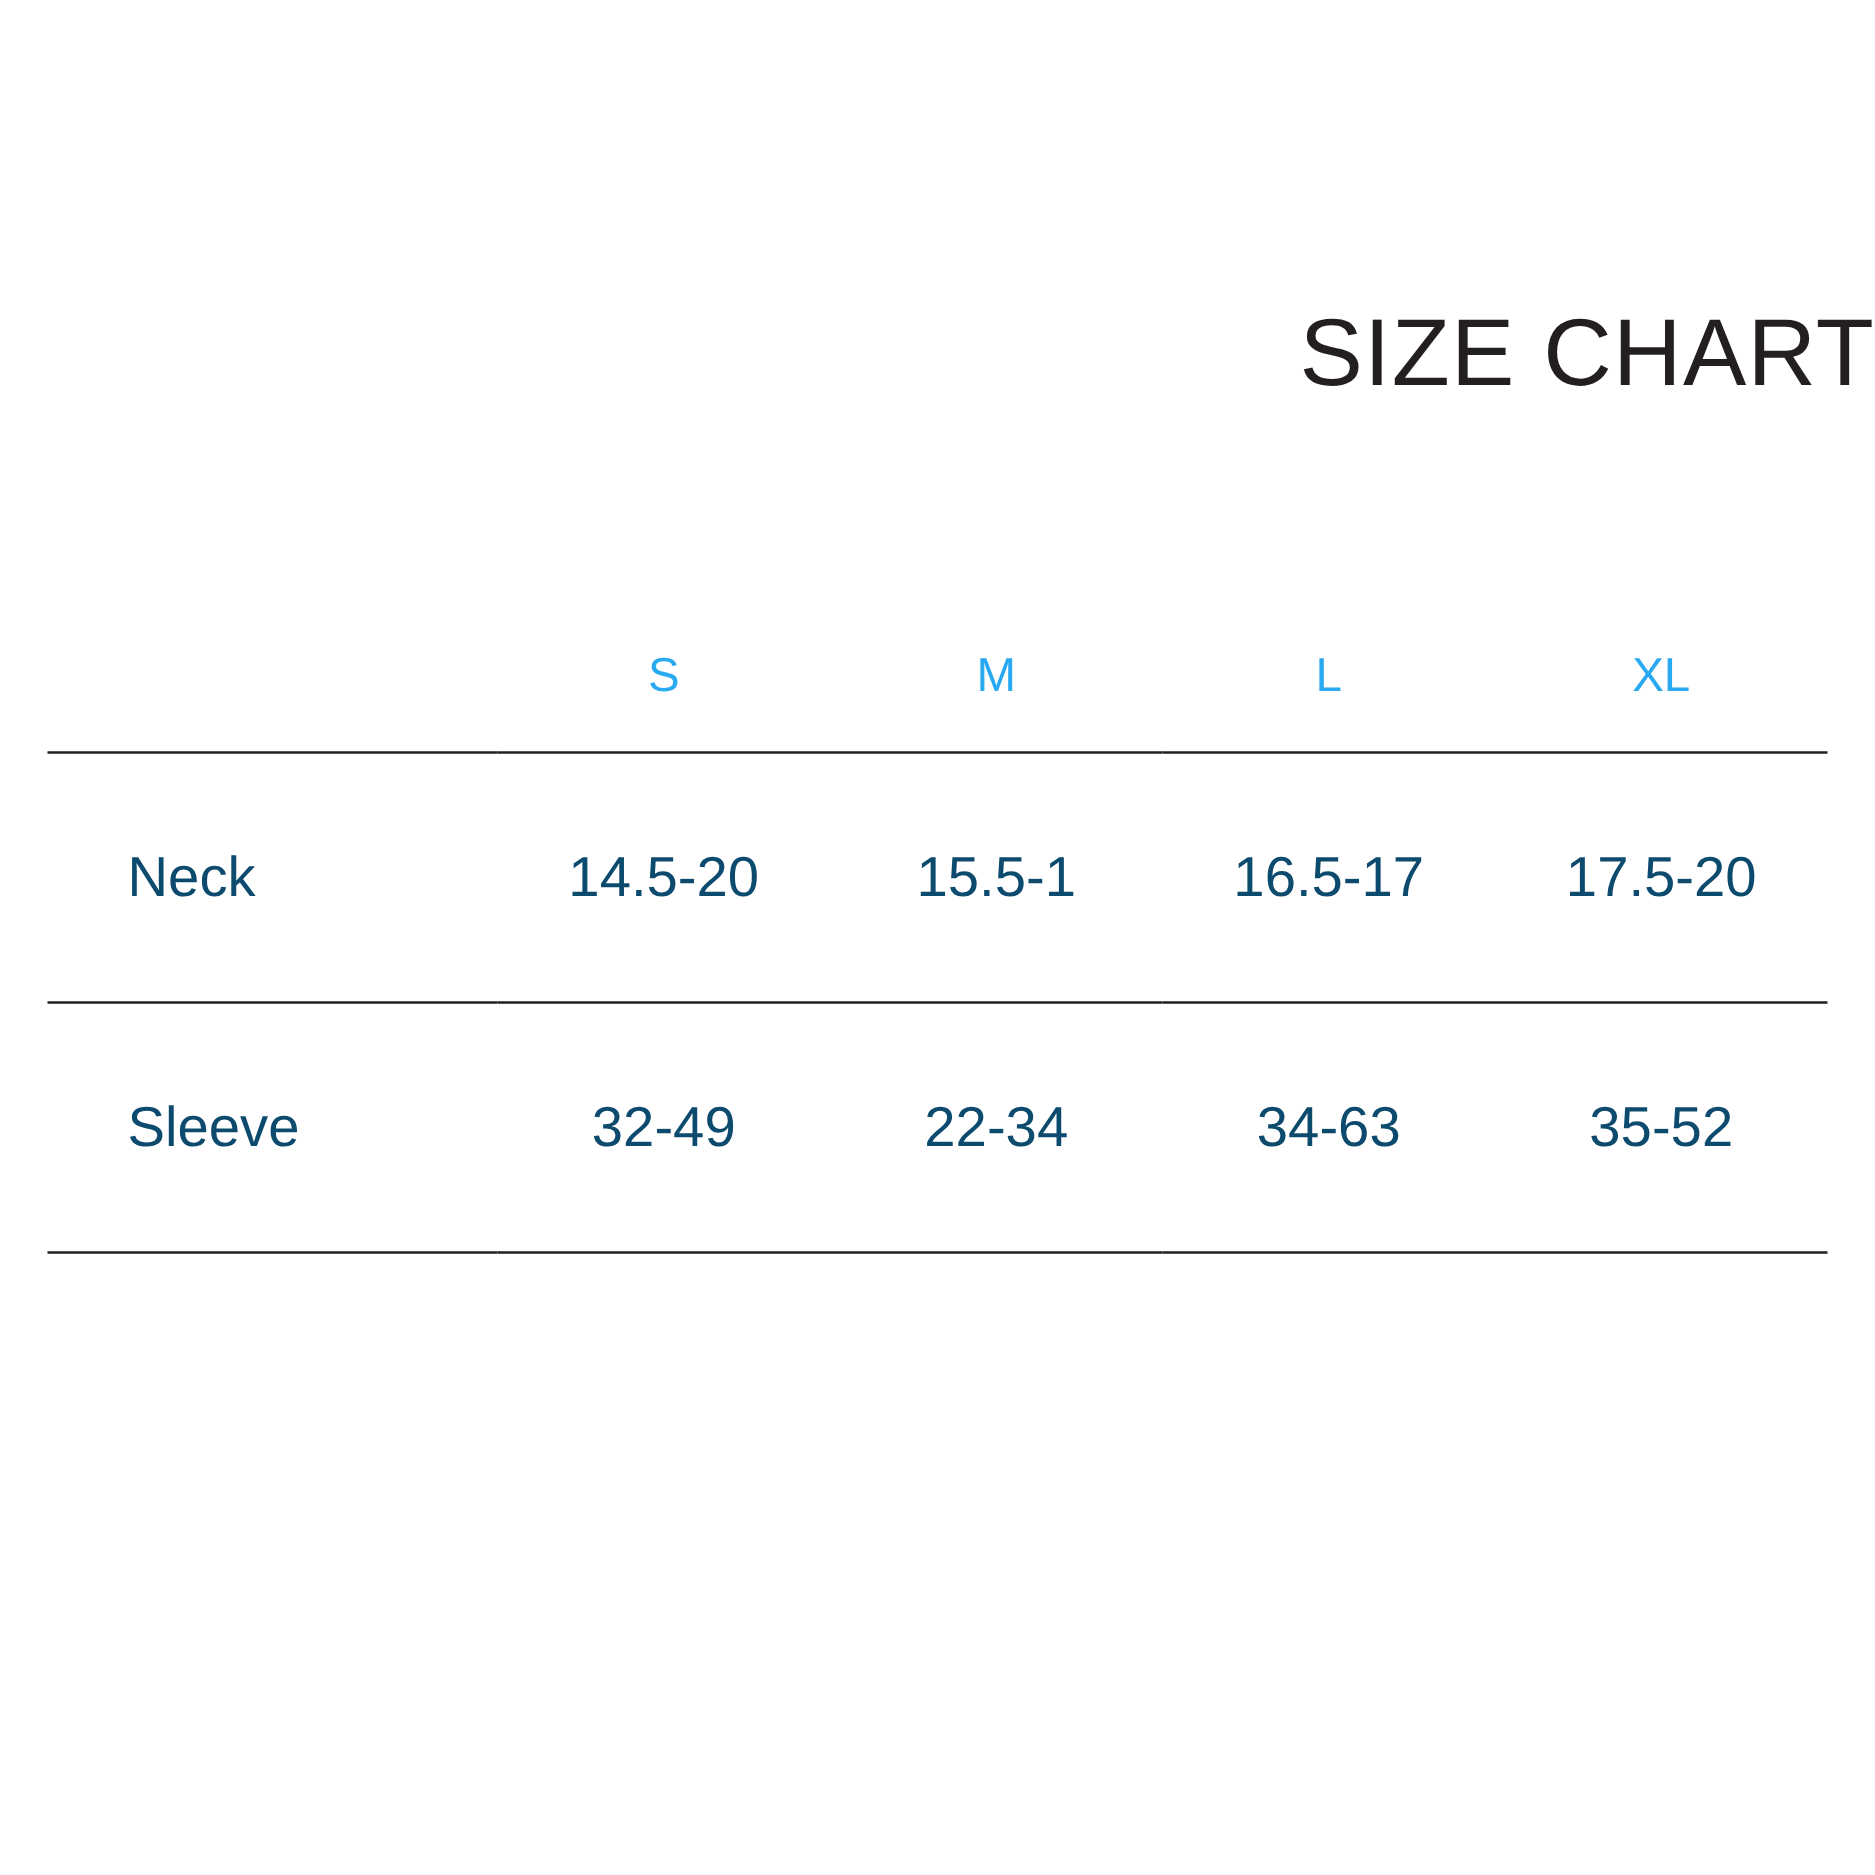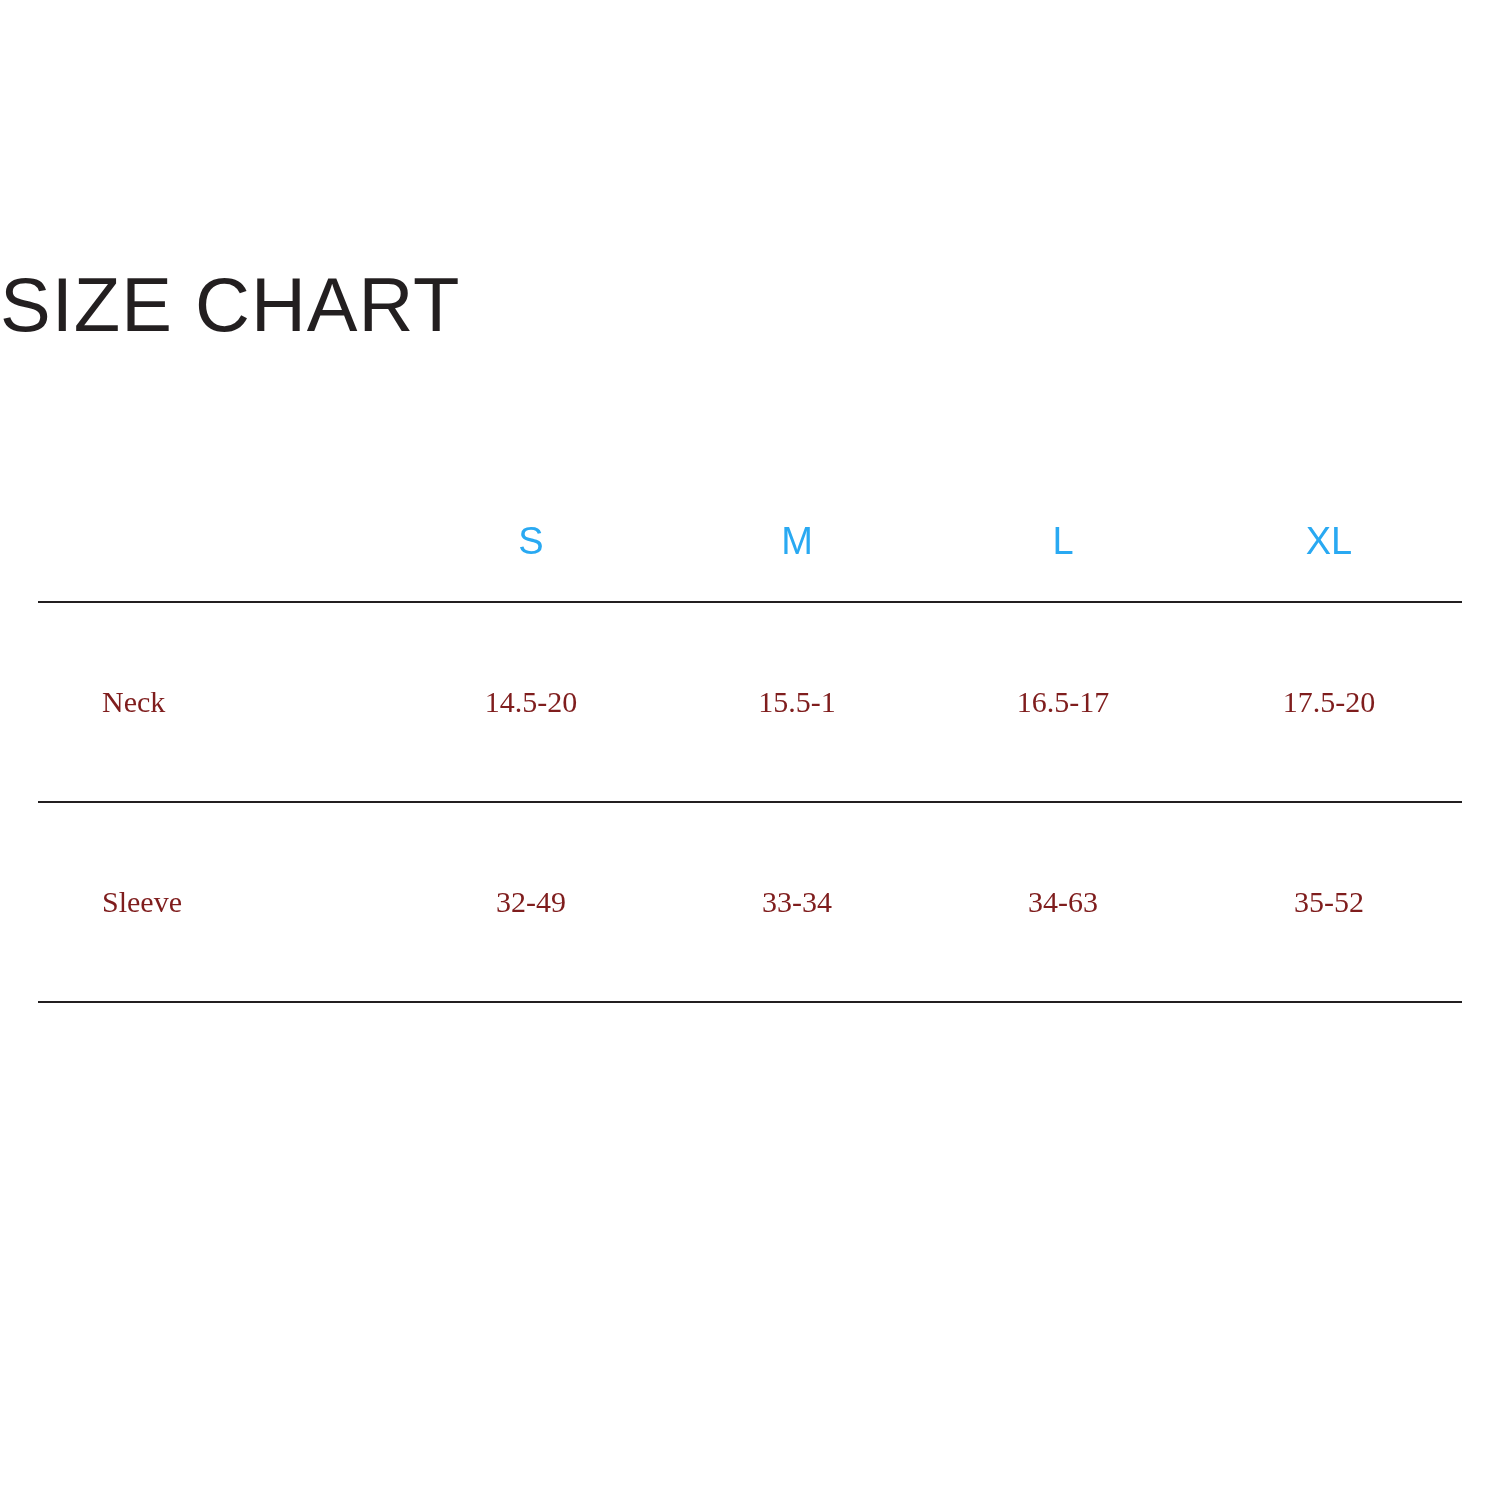--- a/index.html
+++ b/index.html
@@ -15,24 +15,24 @@
     overflow: hidden;
   }
   .page {
     position: relative;
     width: 1500px;
     height: 1500px;
     background: #ffffff;
   }
   .title {
     position: absolute;
-    top: 267px;
+    top: 245px;
     left: 0;
     width: 1500px;
-    text-align: left;
+    text-align: right;
     font-size: 76px;
     font-weight: 400;
     letter-spacing: 1px;
     color: #231f20;
     line-height: 1;
   }
   .table-wrap {
     position: absolute;
     top: 520px;
     left: 38px;
@@ -57,27 +57,26 @@
     text-align: left;
     color: transparent;
   }
   tbody tr {
     border-top: 2.5px solid #231f20;
   }
   tbody tr:last-child {
     border-bottom: 2.5px solid #231f20;
   }
   tbody td {
-    font-size: 30px;
-    color: #7f1d1d;
+    font-size: 45px;
+    color: #0c4a6e;
     height: 196px;
     text-align: center;
     vertical-align: middle;
     font-weight: 400;
-    font-family: Liberation Serif, serif;
   }
   tbody td.row-label {
     text-align: left;
     padding-left: 64px;
   }
   thead tr.header-row th {
     border: none;
   }
   thead tr.header-row {
     border-bottom: 2.5px solid #231f20;
@@ -112,21 +111,21 @@
         <tr>
           <td class="row-label">Neck</td>
           <td>14.5-20</td>
           <td>15.5-1</td>
           <td>16.5-17</td>
           <td>17.5-20</td>
         </tr>
         <tr>
           <td class="row-label">Sleeve</td>
           <td>32-49</td>
-          <td>33-34</td>
+          <td>22-34</td>
           <td>34-63</td>
           <td>35-52</td>
         </tr>
       </tbody>
     </table>
   </div>
 
 </div>
 
 </body></html>

